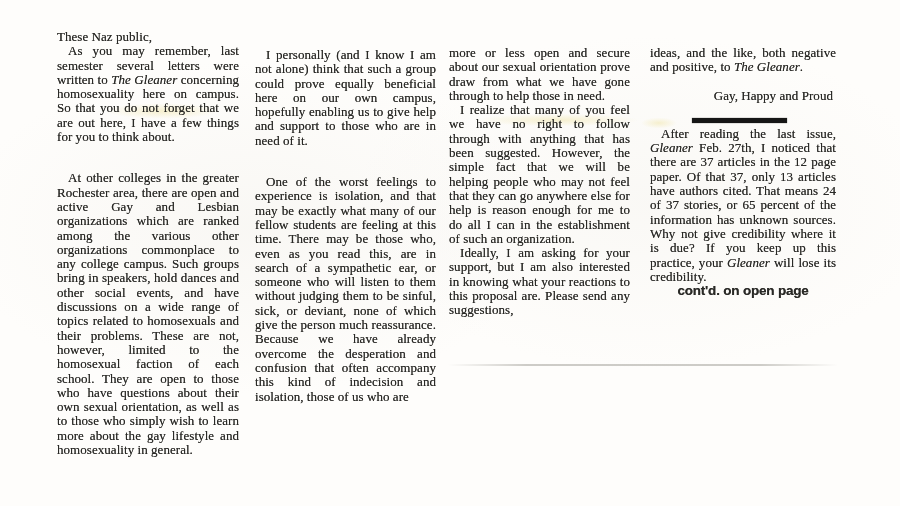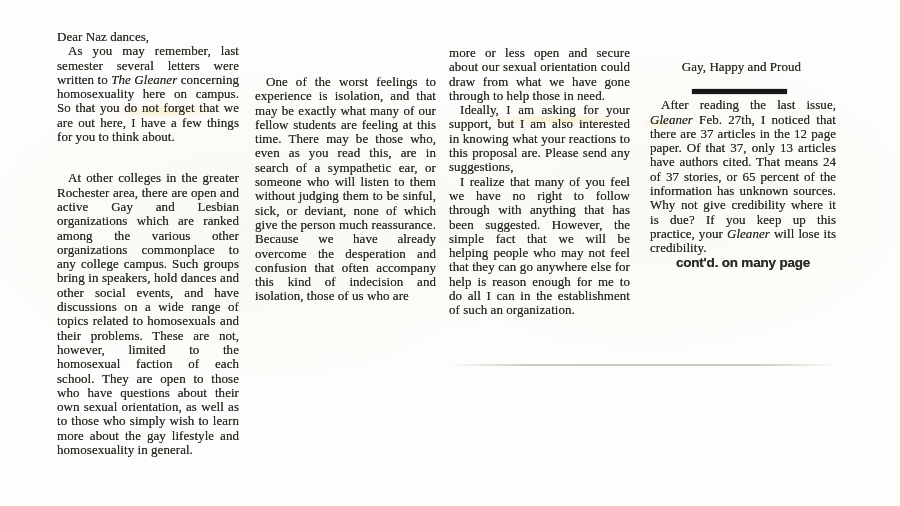--- a/index.html
+++ b/index.html
@@ -45,21 +45,21 @@
   p.gap { margin-top: 27px; }
   .italic { font-style: italic; }
 
   #col1 { left: 57px;  top: 30px; width: 182px; }
   #col2 { left: 255px; top: 48px; width: 181px; }
   #col3 { left: 449px; top: 46px; width: 181px; }
   #col4 { left: 650px; top: 46px; width: 186px; }
 
   .thanks { text-indent: 13px; }
   .signature {
-    text-align: center;
+    text-align: right;
     margin-top: 14px !important;
     padding-right: 3px;
   }
   .divider-bar {
     height: 5px;
     width: 95px;
     background: #161616;
     margin: 15px 0 4px 42px;
     box-shadow: 0 0 1px rgba(0,0,0,0.6);
   }
@@ -83,38 +83,40 @@
 </head>
 <body>
 
 <div class="page">
 
   <div class="smudge s1"></div>
   <div class="smudge s2"></div>
   <div class="smudge s3"></div>
 
   <section class="col" id="col1">
-    <p>Dear Naz dances,</p>
+    <p>These Naz public,</p>
     <p class="indent"><span>As you may remember, last semester several letters were written to </span><span class="italic">The Gleaner</span><span> concerning homosexuality here on campus. So that you do not forget that we are out here, I have a few things for you to think about.</span></p>
     <p class="indent gap">At other colleges in the greater Rochester area, there are open and active Gay and Lesbian organizations which are ranked among the various other organizations commonplace to any college campus. Such groups bring in speakers, hold dances and other social events, and have discussions on a wide range of topics related to homosexuals and their problems. These are not, however, limited to the homosexual faction of each school. They are open to those who have questions about their own sexual orientation, as well as to those who simply wish to learn more about the gay lifestyle and homosexuality in general.</p>
   </section>
 
   <section class="col" id="col2">
+    <p class="indent">I personally (and I know I am not alone) think that such a group could prove equally beneficial here on our own campus, hopefully enabling us to give help and support to those who are in need of it.</p>
     <p class="indent gap">One of the worst feelings to experience is isolation, and that may be exactly what many of our fellow students are feeling at this time. There may be those who, even as you read this, are in search of a sympathetic ear, or someone who will listen to them without judging them to be sinful, sick, or deviant, none of which give the person much reassurance. Because we have already overcome the desperation and confusion that often accompany this kind of indecision and isolation, those of us who are</p>
   </section>
 
   <section class="col" id="col3">
-    <p>more or less open and secure about our sexual orientation could draw from what we have gone through to help those in need.</p>
+    <p>more or less open and secure about our sexual orientation prove draw from what we have gone through to help those in need.</p>
+    <p class="indent">I realize that many of you feel we have no right to follow through with anything that has been suggested. However, the simple fact that we will be helping people who may not feel that they can go anywhere else for help is reason enough for me to do all I can in the establishment of such an organization.</p>
     <p class="indent">Ideally, I am asking for your support, but I am also interested in knowing what your reactions to this proposal are. Please send any suggestions,</p>
-    <p class="indent">I realize that many of you feel we have no right to follow through with anything that has been suggested. However, the simple fact that we will be helping people who may not feel that they can go anywhere else for help is reason enough for me to do all I can in the establishment of such an organization.</p>
   </section>
 
   <section class="col" id="col4">
+    <p><span>ideas, and the like, both negative and positive, to </span><span class="italic">The Gleaner</span><span>.</span></p>
     <p class="signature">Gay, Happy and Proud</p>
 
     <div class="divider-bar"></div>
 
     <p class="indent"><span>After reading the last issue, </span><span class="italic">Gleaner</span><span> Feb. 27th, I noticed that there are 37 articles in the 12 page paper. Of that 37, only 13 articles have authors cited. That means 24 of 37 stories, or 65 percent of the information has unknown sources. Why not give credibility where it is due? If you keep up this practice, your </span><span class="italic">Gleaner</span><span> will lose its credibility.</span></p>
-    <p class="continued">cont'd. on many page</p>
+    <p class="continued">cont'd. on open page</p>
   </section>
 
   <div class="clip-edge"></div>
 </div>
 
 </body></html>

